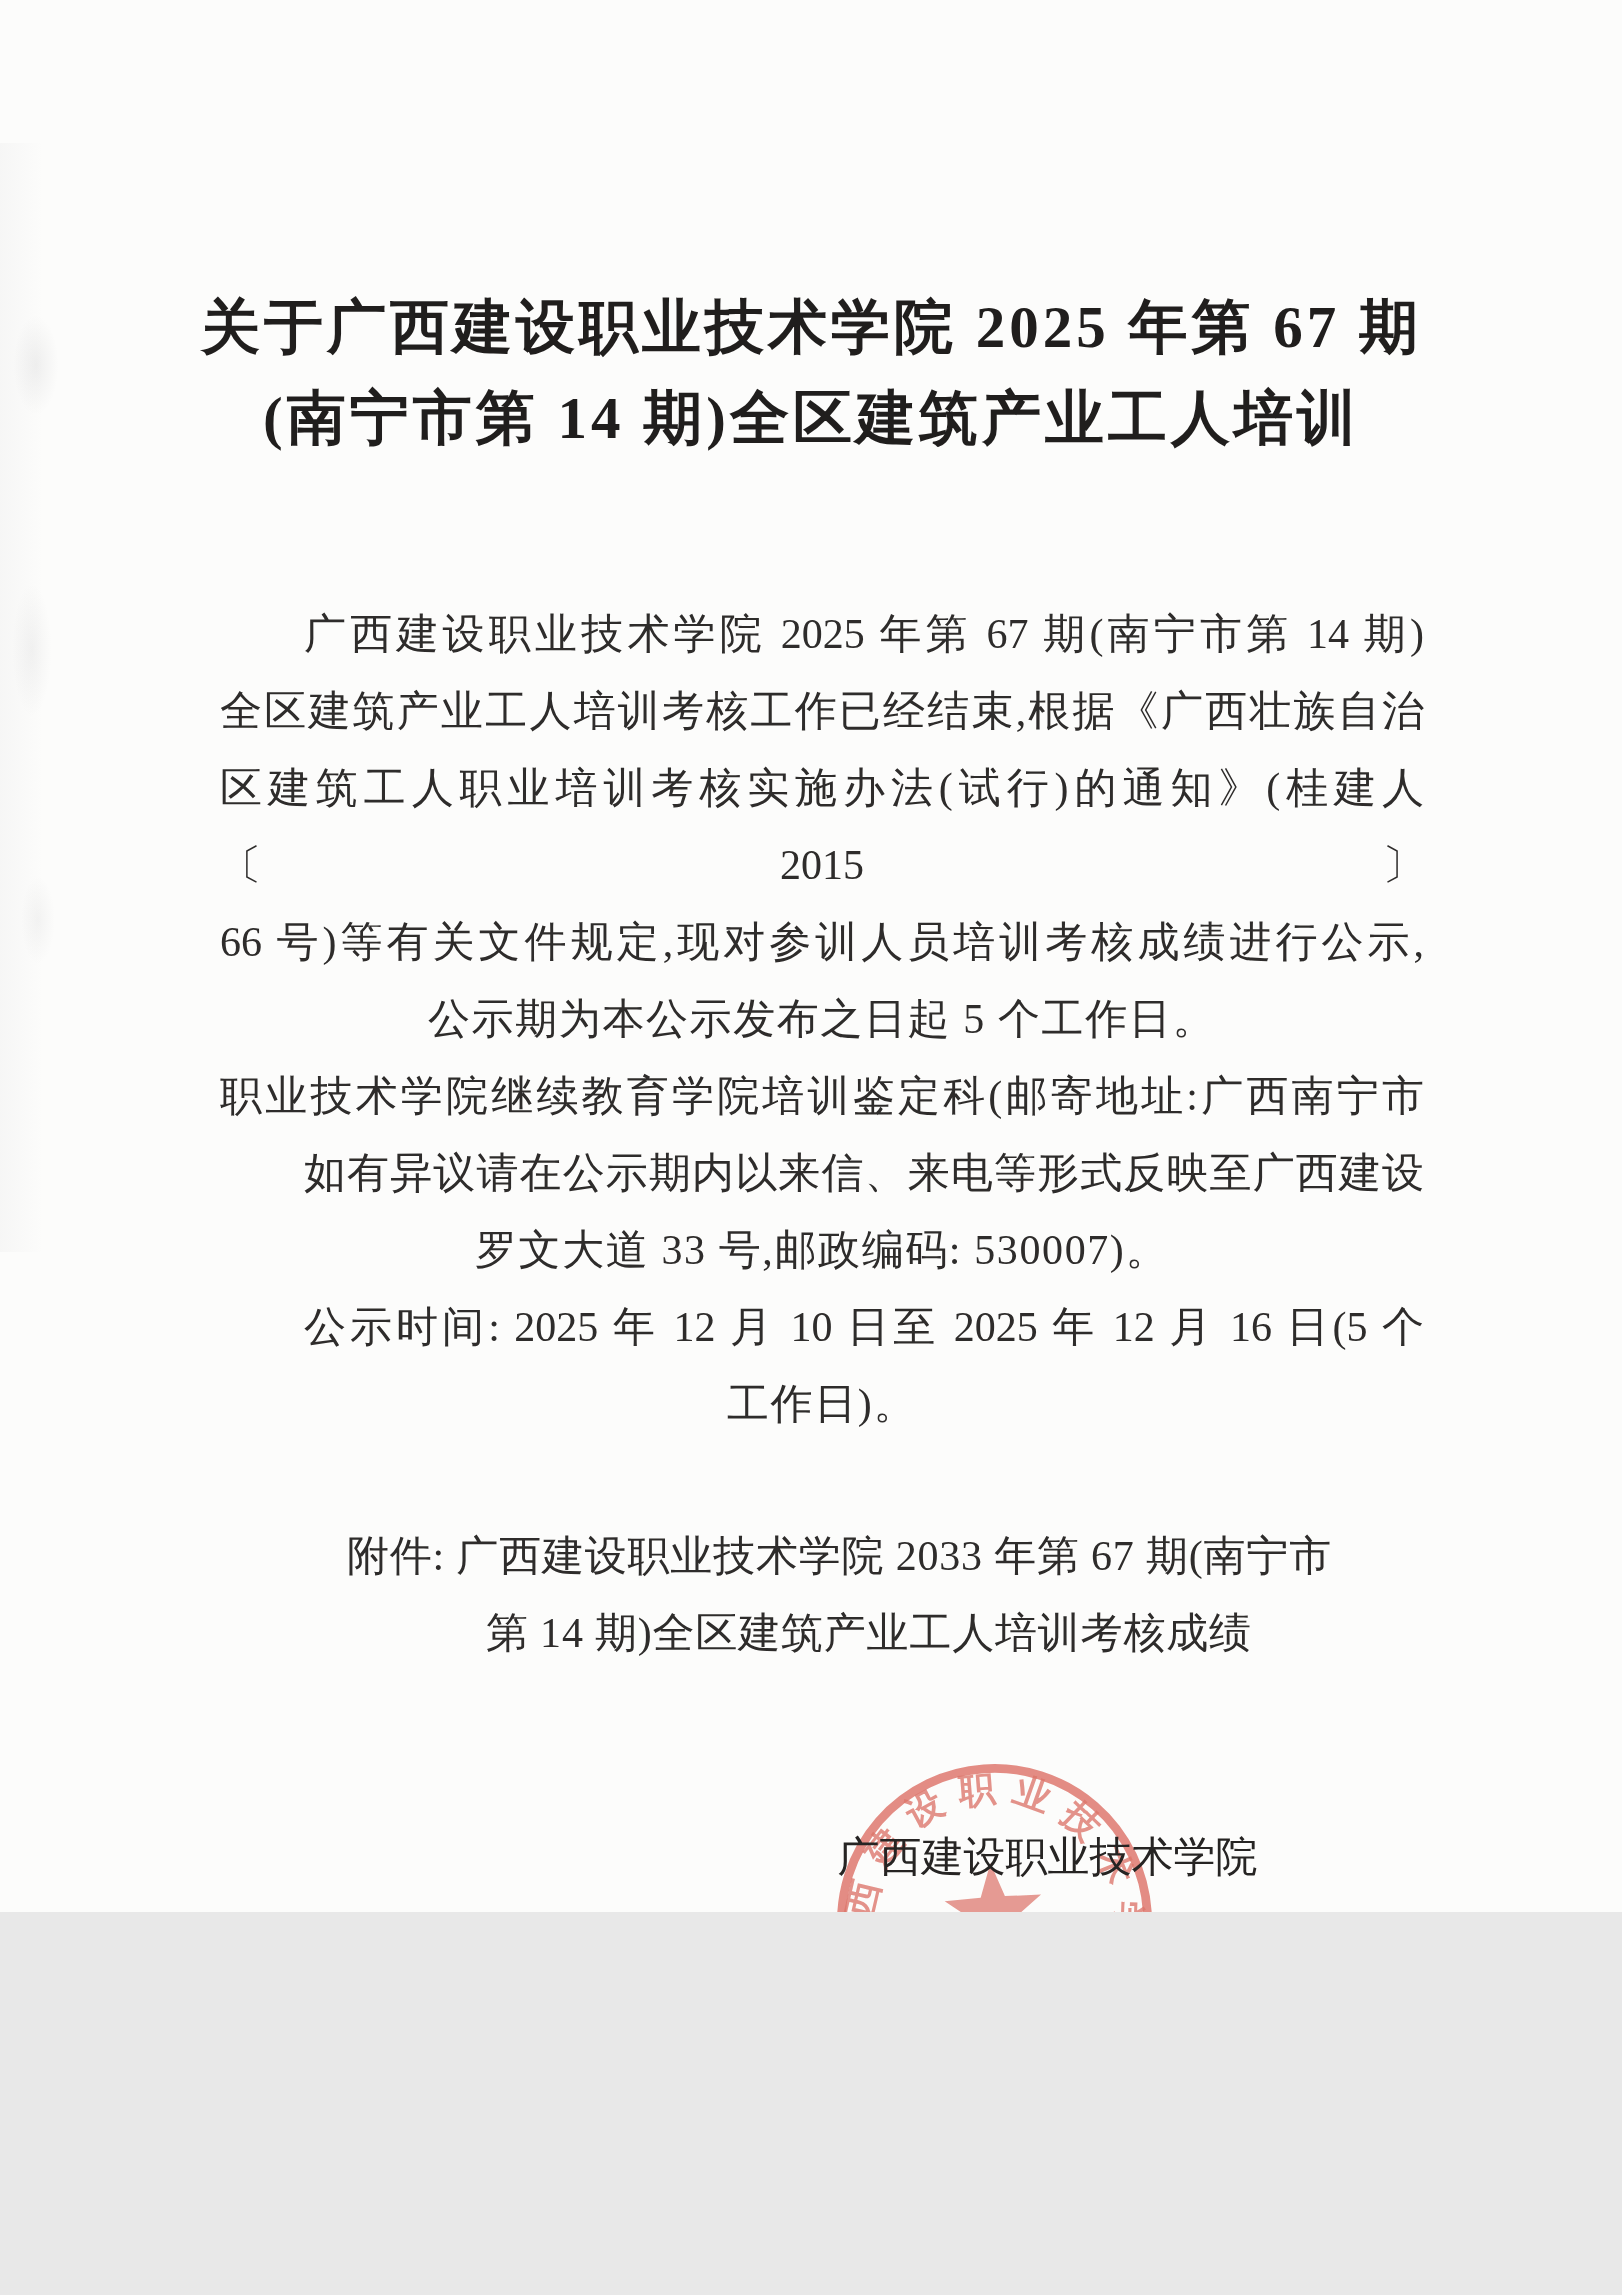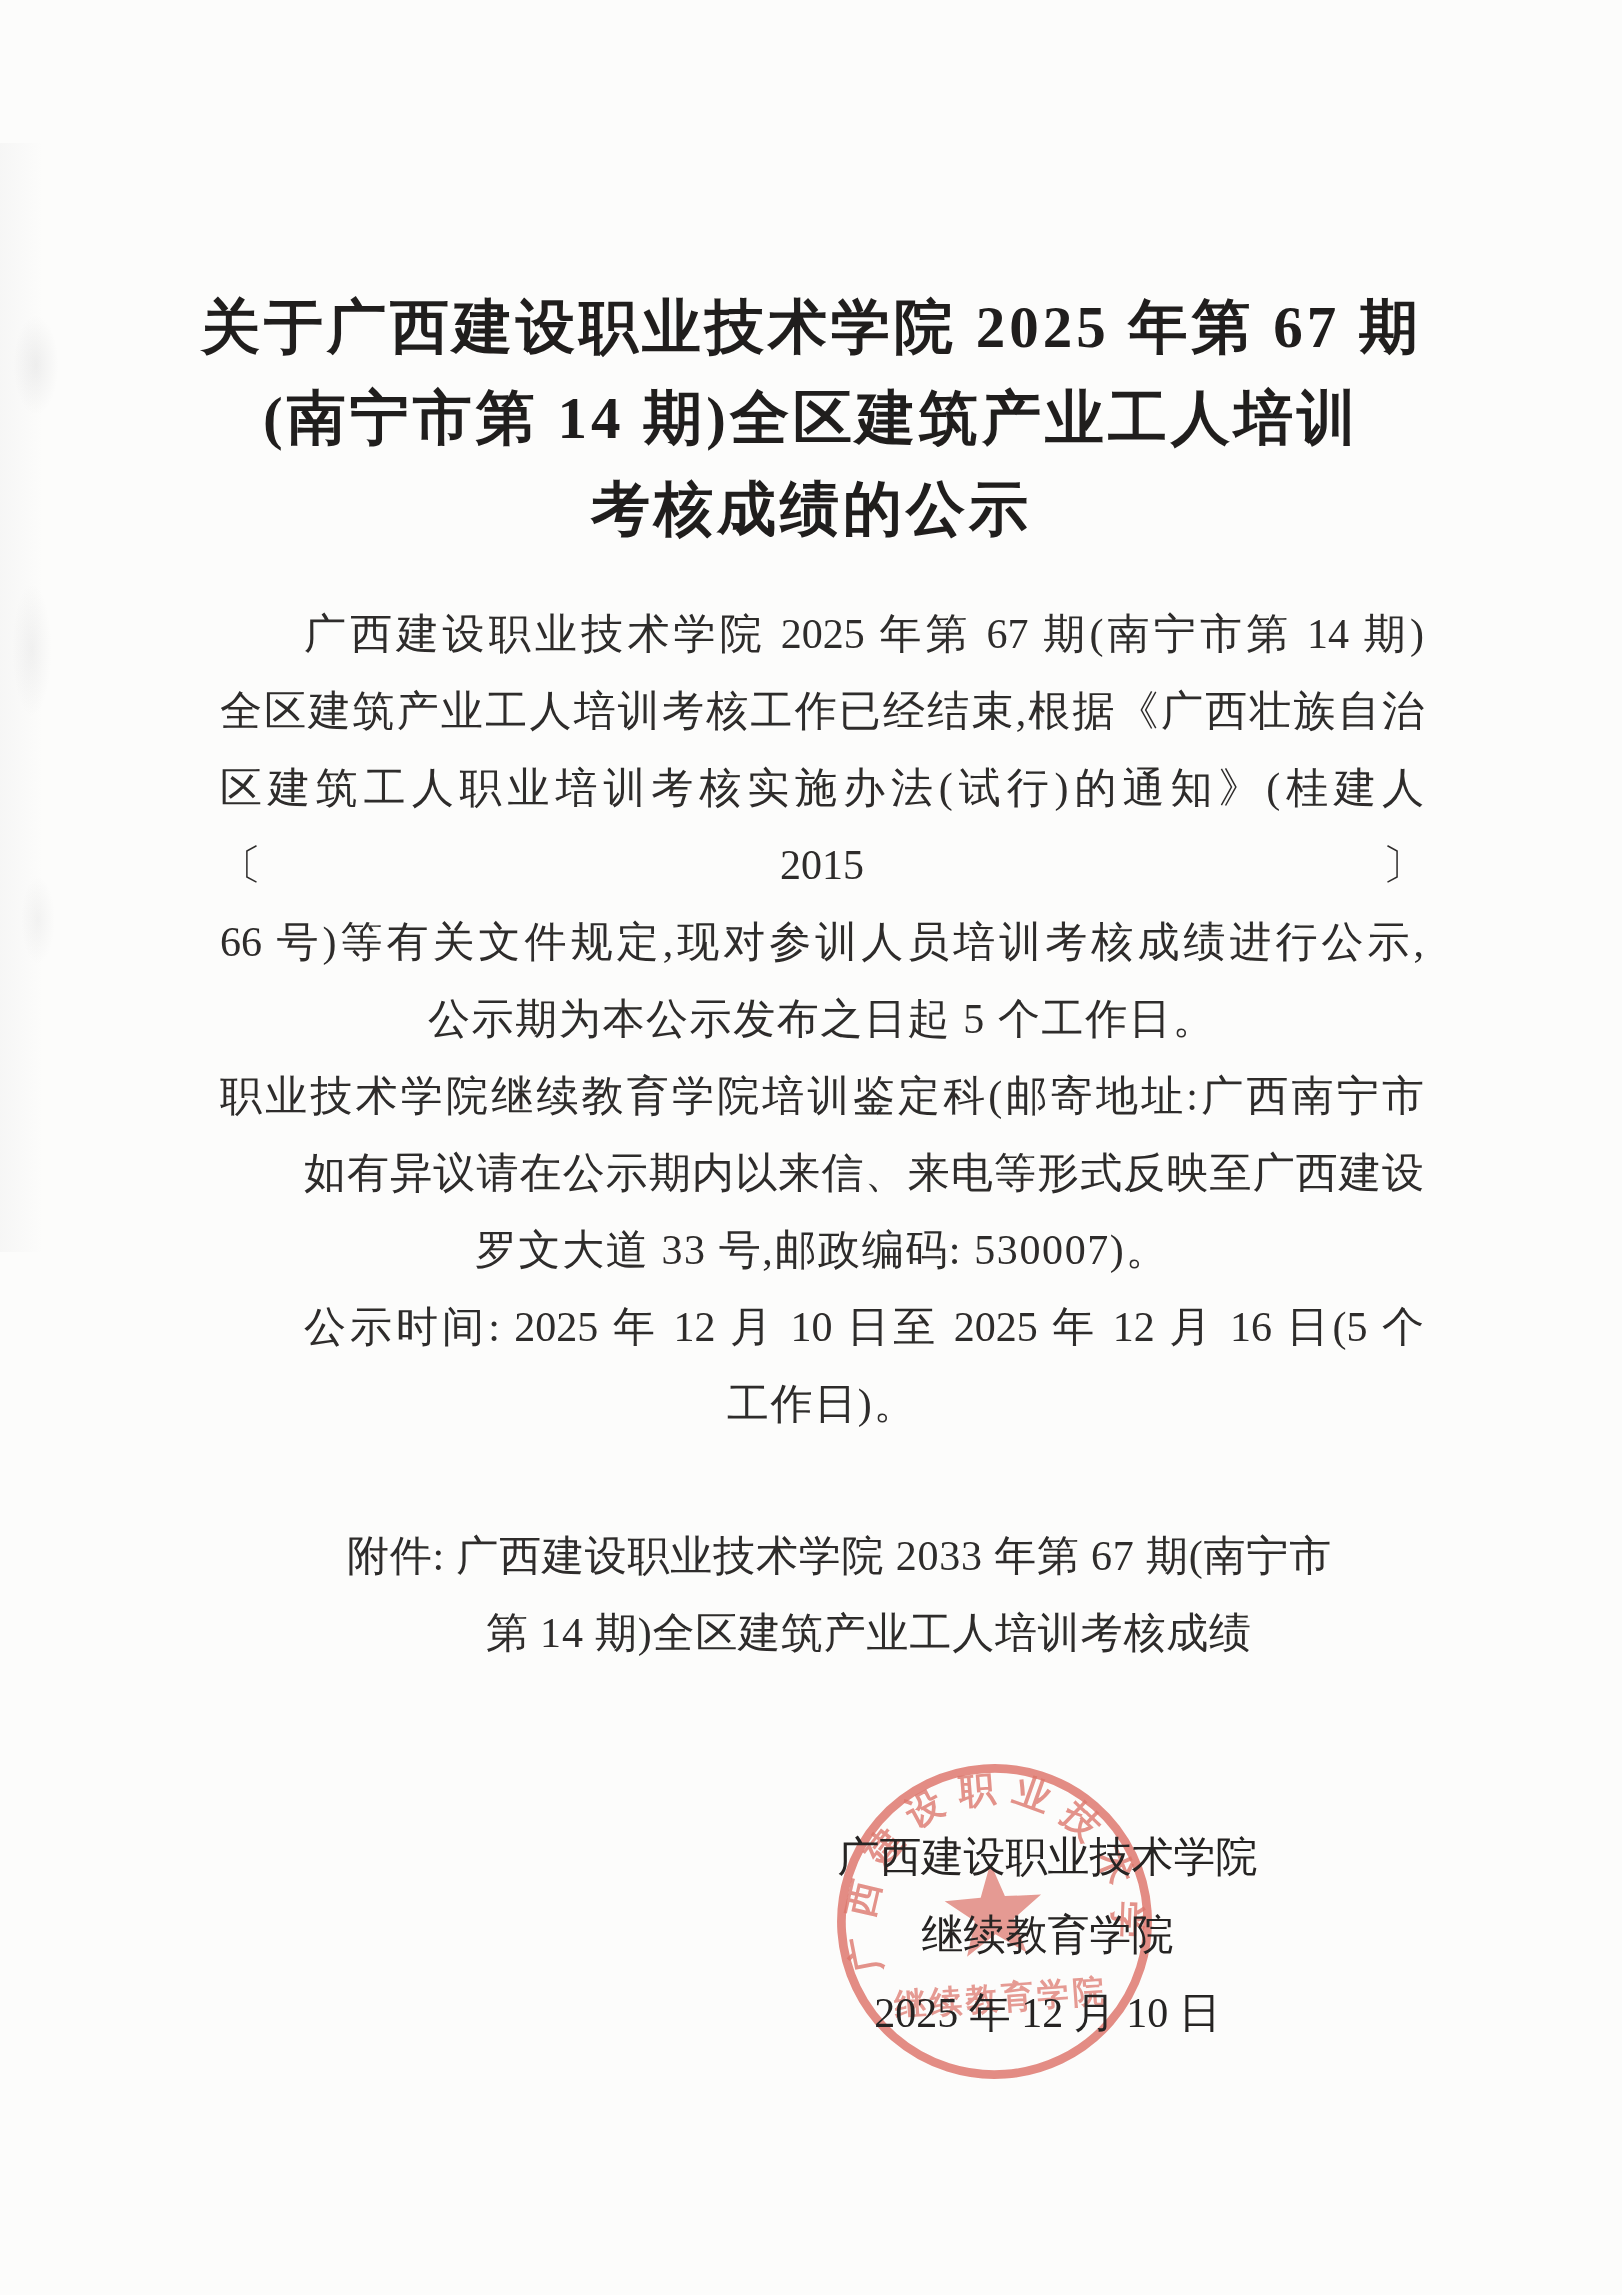--- a/index.html
+++ b/index.html
@@ -1,19 +1,19 @@
 <!DOCTYPE html>
 <html style="font-size:12.7px"><head>
 <meta charset="utf-8">
 <style>
   html, body { margin: 0; padding: 0; background: #e8e8e8; }
   .page {
     position: relative;
     width: 1623px;
-    height: 2295px;
+    height: 1912px;
     margin: 0 auto;
     background: #fcfcfb;
     overflow: hidden;
     font-family: "Liberation Serif", "DejaVu Serif", serif;
     color: #2e2c2b;
   }
   
   .edge-smudge {
     position: absolute;
     left: 0; top: 143px;
@@ -83,21 +83,20 @@
 </head>
 <body>
 
 <div class="page">
 
   <div class="edge-smudge"></div>
 
   <div class="title-block">
     <div class="tline">关于广西建设职业技术学院 2025 年第 67 期</div>
     <div class="tline">(南宁市第 14 期)全区建筑产业工人培训</div>
-    <div class="tline">考核成绩的公示</div>
   </div>
 
   <div class="body-block">
     <div class="bline j ind">广西建设职业技术学院 2025 年第 67 期(南宁市第 14 期)</div>
     <div class="bline j">全区建筑产业工人培训考核工作已经结束,根据《广西壮族自治</div>
     <div class="bline j">区建筑工人职业培训考核实施办法(试行)的通知》(桂建人〔2015〕</div>
     <div class="bline j">66 号)等有关文件规定,现对参训人员培训考核成绩进行公示,</div>
     <div class="bline">公示期为本公示发布之日起 5 个工作日。</div>
     <div class="bline j">职业技术学院继续教育学院培训鉴定科(邮寄地址:广西南宁市</div>
     <div class="bline j ind">如有异议请在公示期内以来信、来电等形式反映至广西建设</div>

